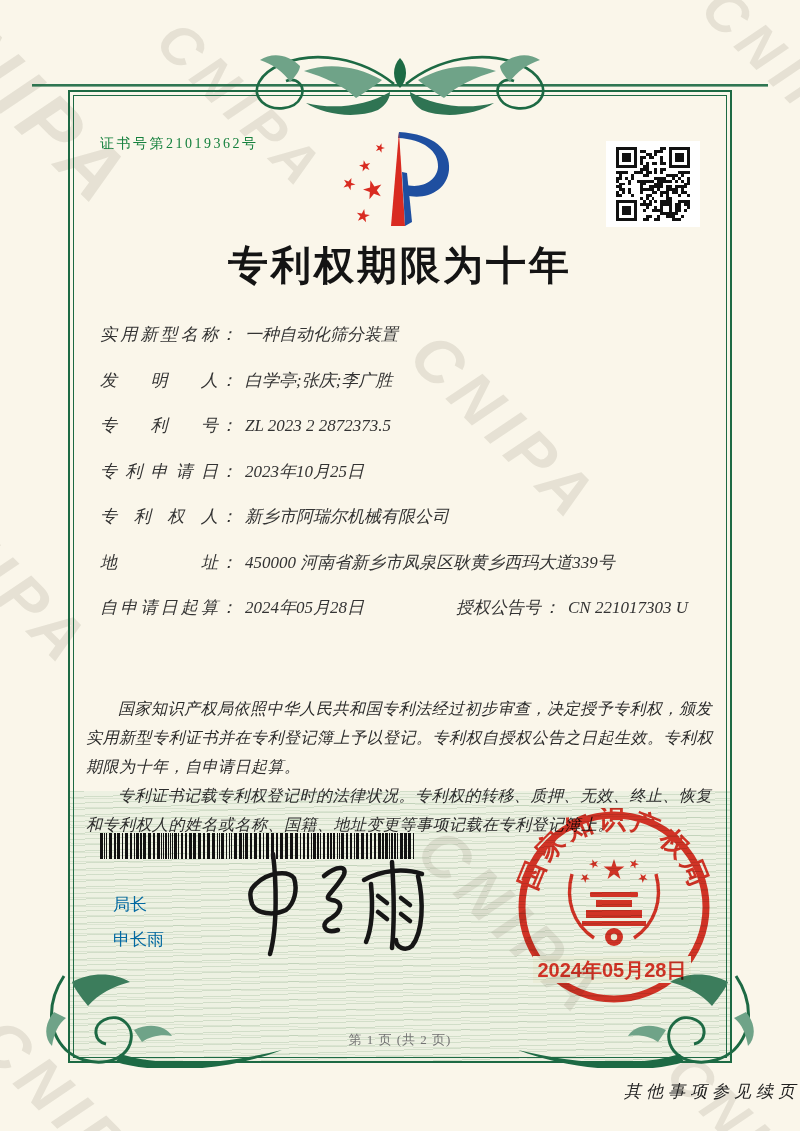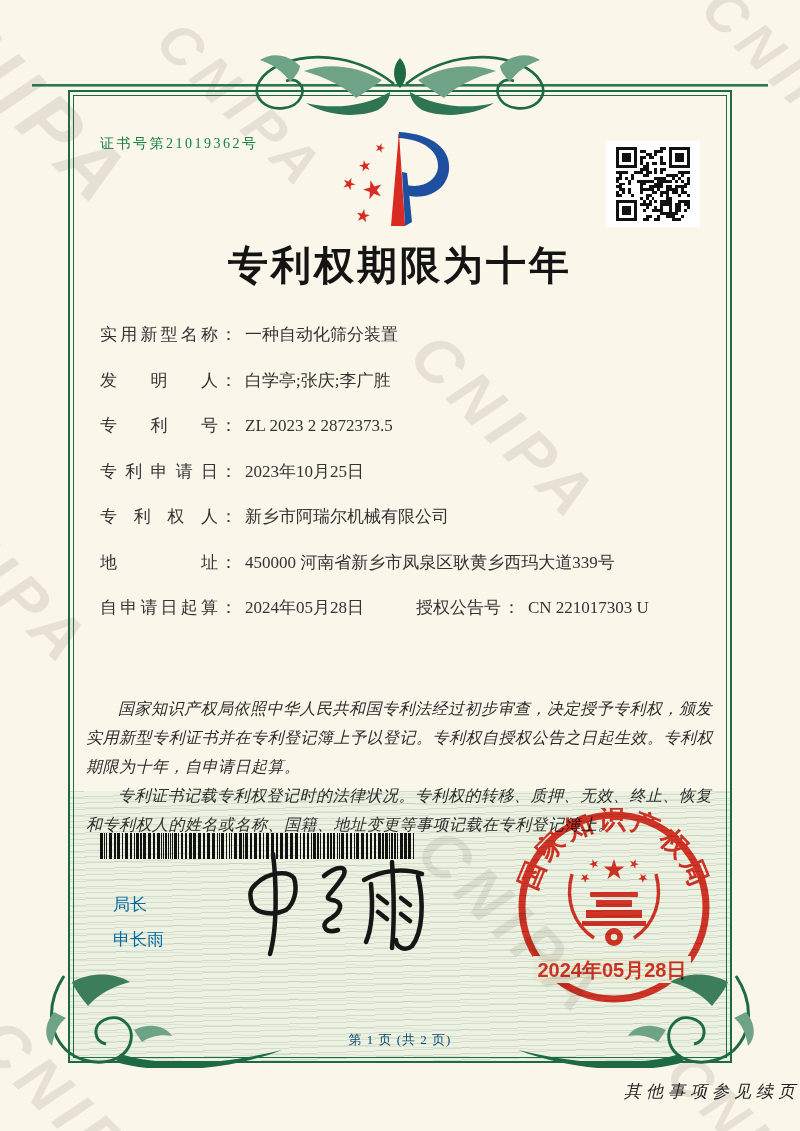--- a/index.html
+++ b/index.html
@@ -28,41 +28,41 @@
   .cf-left{left:40px;top:972px;} .cf-right{left:516px;top:972px;transform:scaleX(-1);}
   
   .cert-no{position:absolute;z-index:4;left:100px;top:135px;font-size:14px;letter-spacing:2.5px;color:#15803d;}
   .logo{position:absolute;z-index:4;left:338px;top:128px;width:125px;height:104px;}
   .qr{position:absolute;z-index:4;left:606px;top:141px;width:94px;height:86px;background:#fff;
       display:flex;align-items:center;justify-content:center;}
   .qr svg{width:74px;height:74px;shape-rendering:crispEdges;}
   .title{position:absolute;z-index:4;left:0;top:238px;width:100%;text-align:center;
          font-size:40px;font-weight:700;letter-spacing:3px;color:#141414;}
   
-  .fields{position:absolute;z-index:4;left:100px;top:321px;width:614px;font-size:17px;color:#333;}
+  .fields{position:absolute;z-index:4;left:100px;top:321px;width:614px;font-size:17px;color:#333;font-style:italic;}
   .row{line-height:28px;margin-bottom:17.5px;white-space:nowrap;}
   .lbl{display:inline-block;width:118px;text-align:justify;text-align-last:justify;vertical-align:top;}
   .lbl-n{display:inline-block;vertical-align:top;}
   .colon{margin:0 8px 0 2px;}
-  .grp2{margin-left:52px;}
+  .grp2{margin-left:92px;}
   
   .body-text{position:absolute;z-index:4;left:86px;top:646px;width:630px;font-size:16px;
              line-height:29px;color:#2b2b2b;font-style:italic;margin-top:48px;}
   .body-text p{margin:0;text-indent:2em;letter-spacing:.5px;}
   
   .barcode{position:absolute;z-index:4;left:100px;top:833px;width:318px;height:26px;}
   .sig-label{position:absolute;z-index:4;left:113px;font-family:"Liberation Sans","DejaVu Sans",sans-serif;
              font-size:17px;color:#0369a1;}
   .sig-title{top:893px;} .sig-name{top:928px;}
   .sig-script{position:absolute;z-index:4;left:226px;top:848px;width:210px;height:112px;}
   .seal{position:absolute;z-index:6;left:515px;top:808px;width:198px;height:198px;opacity:.95;
         mix-blend-mode:multiply;}
   
   .page-info{position:absolute;z-index:4;left:0;top:1031px;width:100%;text-align:center;
-             font-size:13px;letter-spacing:1px;color:#0c4a6e;}
+             font-size:13px;letter-spacing:1px;color:#737373;}
   .continuation{position:absolute;z-index:4;left:0;top:1080px;width:100%;text-align:right;
                 font-size:17px;letter-spacing:5px;color:#1f1f1f;font-style:italic;}
 </style>
 </head>
 <body>
 
 <div class="page">
 
   <span class="wm wm-lg wm1">CNIPA</span>
   <span class="wm wm-sm wm2">CNIPA</span>

